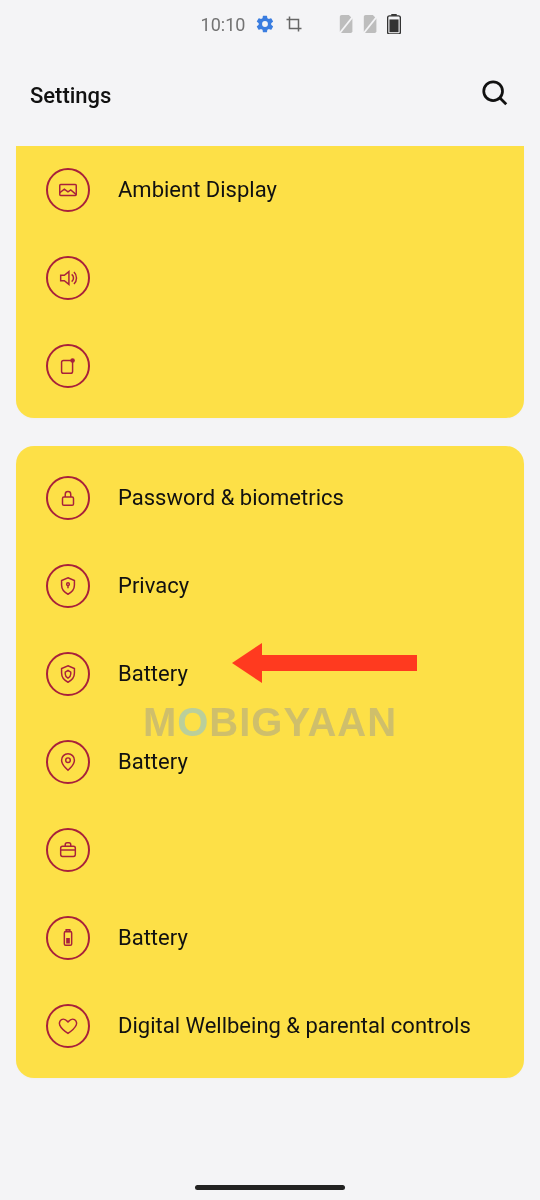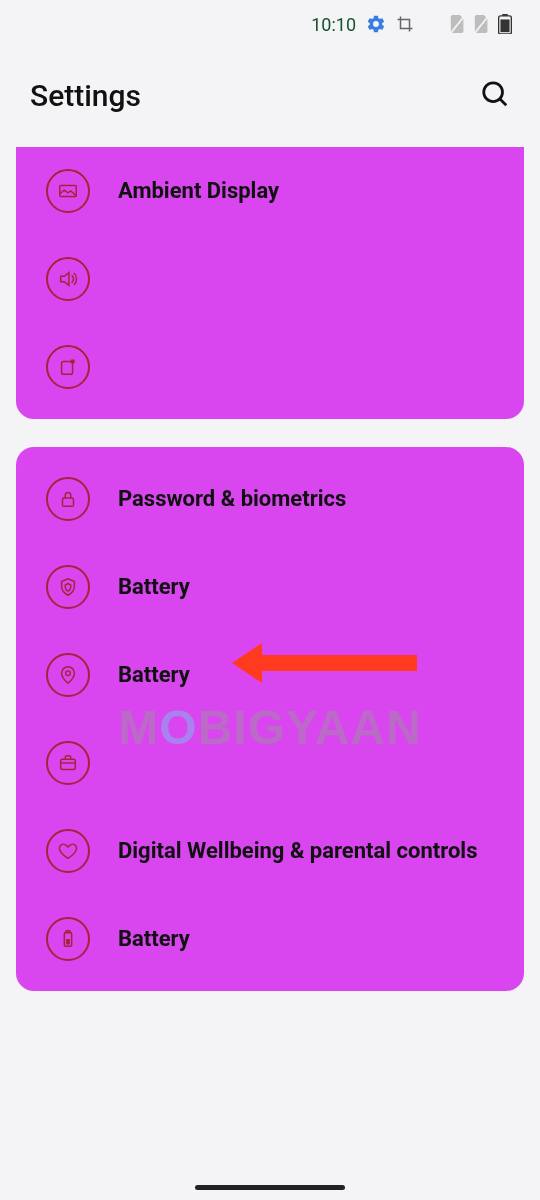--- a/index.html
+++ b/index.html
@@ -1,42 +1,42 @@
 <!DOCTYPE html>
 <html><head>
 <meta charset="utf-8">
 <style>
   * { box-sizing: border-box; margin: 0; padding: 0; }
   html, body { width: 540px; height: 1200px; font-family: -apple-system, Roboto, "Helvetica Neue", Arial, sans-serif; background: #f4f4f6; color: #1a1a1a; overflow: hidden; }
-  .status-bar { height: 48px; display: flex; align-items: center; justify-content: flex-end; padding: 0 28px 0 90px; font-size: 18px; color: #14532d; gap: 36px; }
+  .status-bar { height: 48px; display: flex; align-items: center; justify-content: center; padding: 0 28px 0 90px; font-size: 18px; color: #737373; gap: 36px; }
   .status-left { display: flex; align-items: center; gap: 10px; }
   .status-right { display: flex; align-items: center; gap: 8px; }
   .status-icon { display:inline-flex; }
   .gear svg { width: 20px; height: 20px; fill: #3a7de0; }
   .crop svg { width: 18px; height: 18px; stroke: #666; fill: none; stroke-width:2; }
   .sim svg { width:16px; height:18px; fill:#bdbdbd; }
   .batt svg { width:14px; height:20px; }
 
   .header { display:flex; align-items:center; justify-content:space-between; padding: 30px 30px 34px 30px; }
-  .header-title { font-size: 30px; font-weight: 500; color:#111; }
+  .header-title { font-size: 22px; font-weight: 500; color:#111; }
   .search-icon svg { width: 30px; height: 30px; stroke:#111; fill:none; stroke-width:2.2; }
 
-  .panel { background:#d946ef; margin: 0 16px 28px 16px; border-radius: 18px; padding: 8px 0; box-shadow: 0 1px 2px rgba(0,0,0,0.02); font-weight: bold; }
+  .panel { background:#fde047; margin: 0 16px 28px 16px; border-radius: 18px; padding: 8px 0; box-shadow: 0 1px 2px rgba(0,0,0,0.02); }
   .panel.top { margin-top:0; border-top-left-radius:0; border-top-right-radius:0; padding-top:0; }
 
   .row { display:flex; align-items:center; gap: 28px; padding: 22px 30px; min-height:88px; }
   .row .icon { width:44px; height:44px; border:2px solid #a8213b; border-radius:50%; display:flex; align-items:center; justify-content:center; flex-shrink:0; }
   .row .icon svg { width:22px; height:22px; stroke:#a8213b; fill:none; stroke-width:1.6; }
   .row .label { font-size: 22px; color:#111; line-height:1.25; }
 
   .home-indicator { position:absolute; bottom:10px; left:50%; transform:translateX(-50%); width:150px; height:5px; background:#222; border-radius:3px; }
 
   .arrow-annot { position:absolute; left:232px; top:638px; pointer-events:none; }
 
-  .watermark { position:absolute; left:50%; top:700px; transform:translateX(-50%); font-size:48px; font-weight:800; letter-spacing:1px; color: rgba(150,150,150,0.45); white-space:nowrap; font-family: Arial, sans-serif; pointer-events:none; }
+  .watermark { position:absolute; left:50%; top:700px; transform:translateX(-50%); font-size:40px; font-weight:800; letter-spacing:1px; color: rgba(150,150,150,0.45); white-space:nowrap; font-family: Arial, sans-serif; pointer-events:none; }
   .watermark .accent { color: rgba(120,190,240,0.5); }
 
   .screen { position:relative; width:540px; height:1200px; }
 </style>
 </head>
 <body>
 
 <div class="screen">
 
   <div class="status-bar">
@@ -123,20 +123,30 @@
             <rect x="6" y="11" width="12" height="9" rx="1.5"></rect>
             <path d="M9 11V8a3 3 0 0 1 6 0v3"></path>
           </svg>
         </span>
       <span class="label">Password &amp; biometrics</span>
     </div>
     <div class="row">
       <span class="icon">
           <svg viewBox="0 0 24 24">
             <path d="M12 3l7 3v5c0 5-3 8-7 10-4-2-7-5-7-10V6l7-3z"></path>
+            <circle cx="12" cy="10" r="1.5"></circle>
+            <path d="M12 11.5v3"></path>
+          </svg>
+        </span>
+      <span class="label">Privacy</span>
+    </div>
+    <div class="row">
+      <span class="icon">
+          <svg viewBox="0 0 24 24">
+            <path d="M12 3l7 3v5c0 5-3 8-7 10-4-2-7-5-7-10V6l7-3z"></path>
             <path d="M12 8l3 2v2c0 2-1.3 3.5-3 4.5-1.7-1-3-2.5-3-4.5v-2l3-2z"></path>
           </svg>
         </span>
       <span class="label">Battery</span>
     </div>
     <div class="row">
       <span class="icon">
           <svg viewBox="0 0 24 24">
             <path d="M12 21s-7-6.2-7-11a7 7 0 1 1 14 0c0 4.8-7 11-7 11z"></path>
             <circle cx="12" cy="10" r="2.5"></circle>
@@ -149,34 +159,34 @@
           <svg viewBox="0 0 24 24">
             <rect x="4" y="8" width="16" height="11" rx="2"></rect>
             <path d="M4 12h16"></path>
             <path d="M9 8V6a2 2 0 0 1 2-2h2a2 2 0 0 1 2 2v2"></path>
           </svg>
         </span>
     </div>
     <div class="row">
       <span class="icon">
           <svg viewBox="0 0 24 24">
-            <path d="M12 20s-7-4.5-9-9c-1.3-3 .6-6.5 4-6.5 2 0 3.3 1.2 5 3 1.7-1.8 3-3 5-3 3.4 0 5.3 3.5 4 6.5-2 4.5-9 9-9 9z"></path>
-          </svg>
-        </span>
-      <span class="label">Digital Wellbeing &amp; parental controls</span>
-    </div>
-    <div class="row">
-      <span class="icon">
-          <svg viewBox="0 0 24 24">
             <rect x="8" y="5" width="8" height="15" rx="1.5"></rect>
             <rect x="10" y="3" width="4" height="2"></rect>
             <rect x="10" y="12" width="4" height="6" fill="#a8213b" stroke="none"></rect>
           </svg>
         </span>
       <span class="label">Battery</span>
+    </div>
+    <div class="row">
+      <span class="icon">
+          <svg viewBox="0 0 24 24">
+            <path d="M12 20s-7-4.5-9-9c-1.3-3 .6-6.5 4-6.5 2 0 3.3 1.2 5 3 1.7-1.8 3-3 5-3 3.4 0 5.3 3.5 4 6.5-2 4.5-9 9-9 9z"></path>
+          </svg>
+        </span>
+      <span class="label">Digital Wellbeing &amp; parental controls</span>
     </div>
   </div>
 
   <div class="watermark">
     <span>M</span><span class="accent">O</span><span>BIGYAAN</span>
   </div>
 
   <svg class="arrow-annot" width="190" height="50">
     <polygon points="0,25 30,5 30,17 185,17 185,33 30,33 30,45" fill="#ff3a1f"></polygon>
   </svg>

